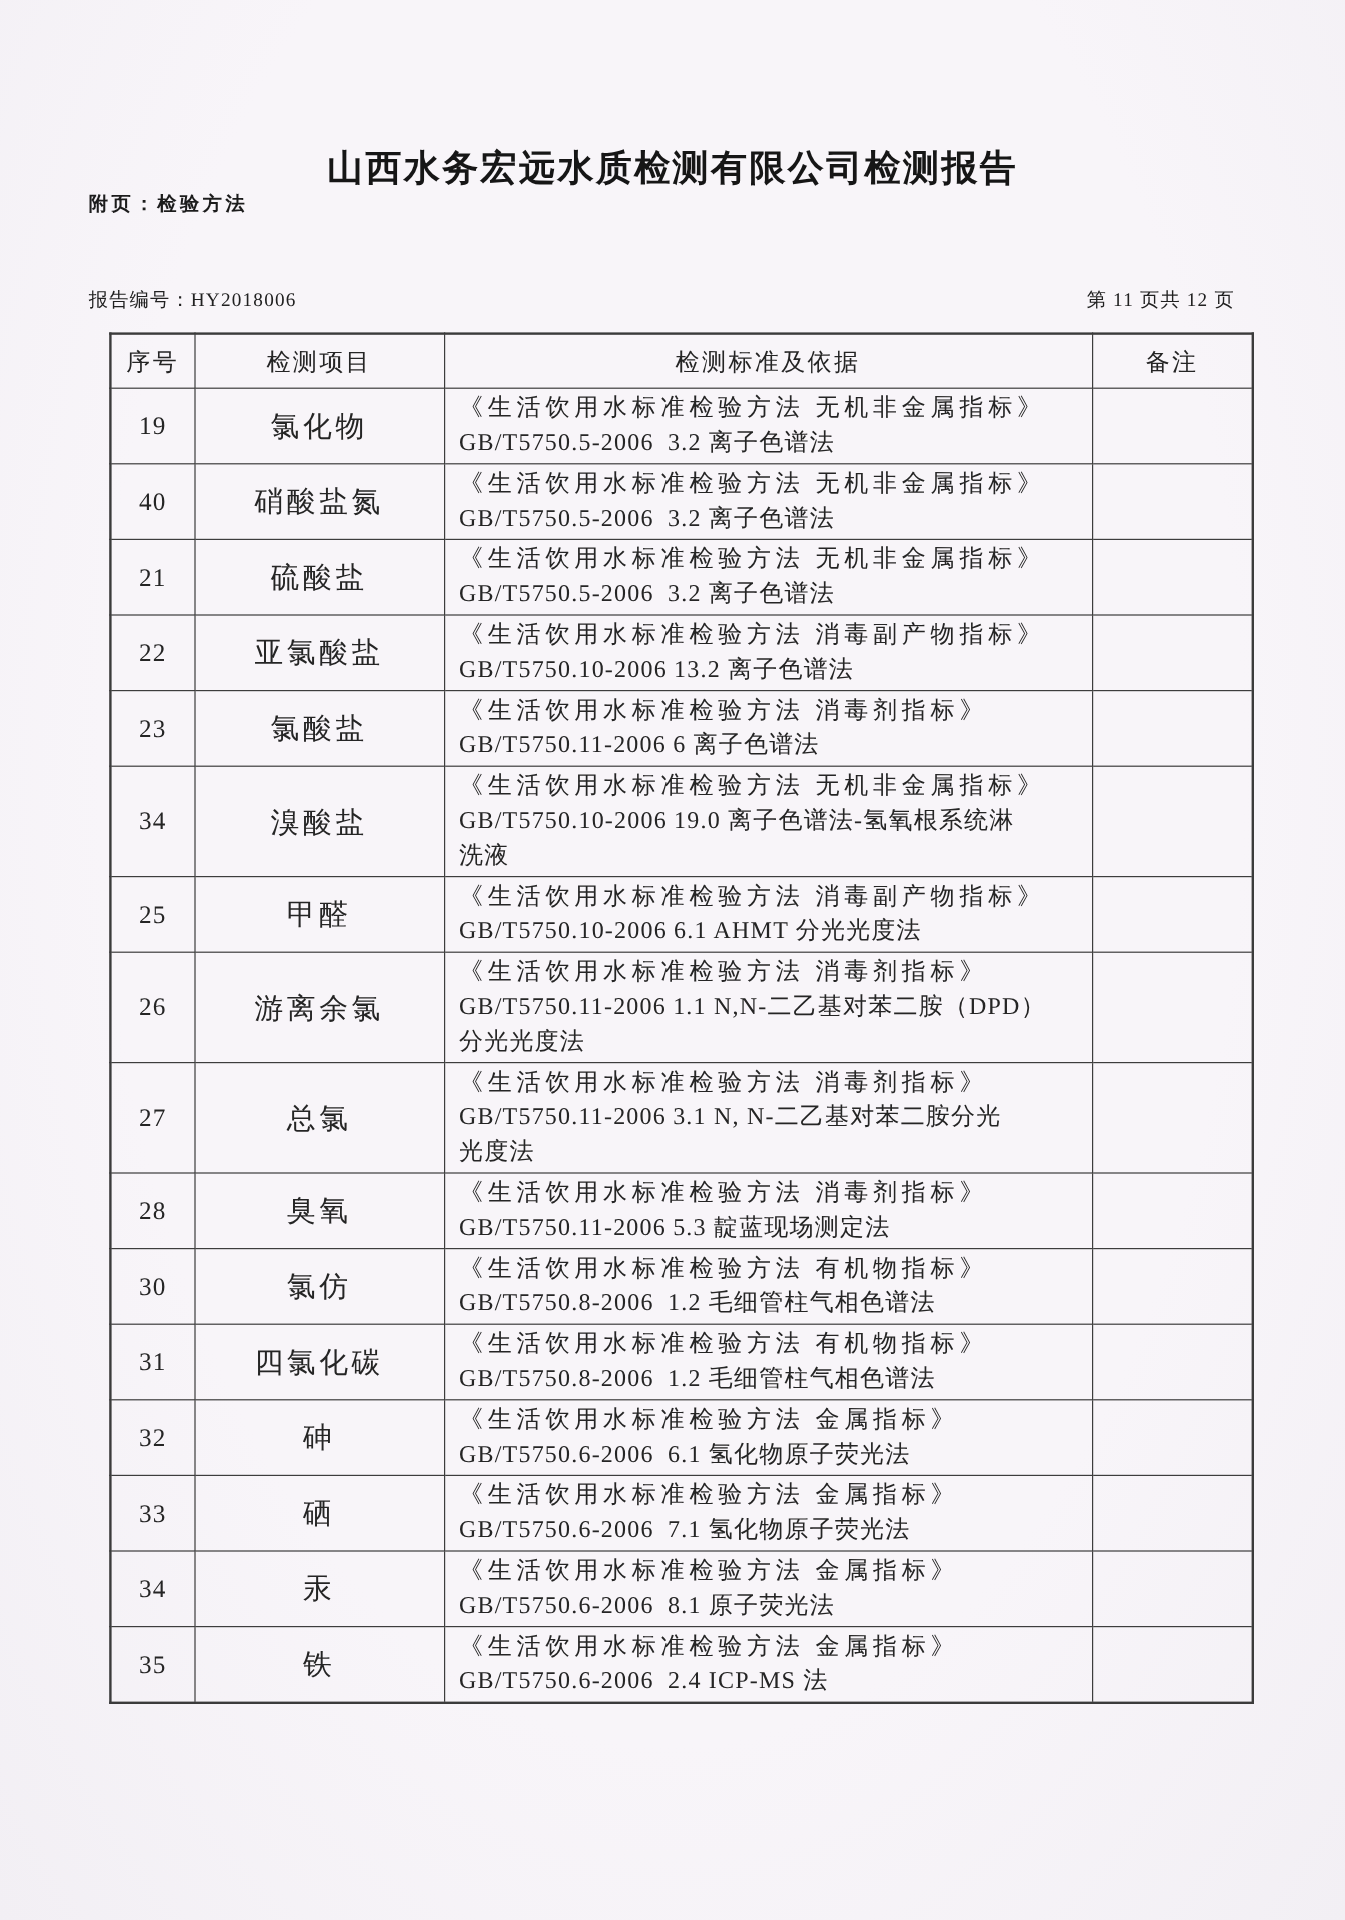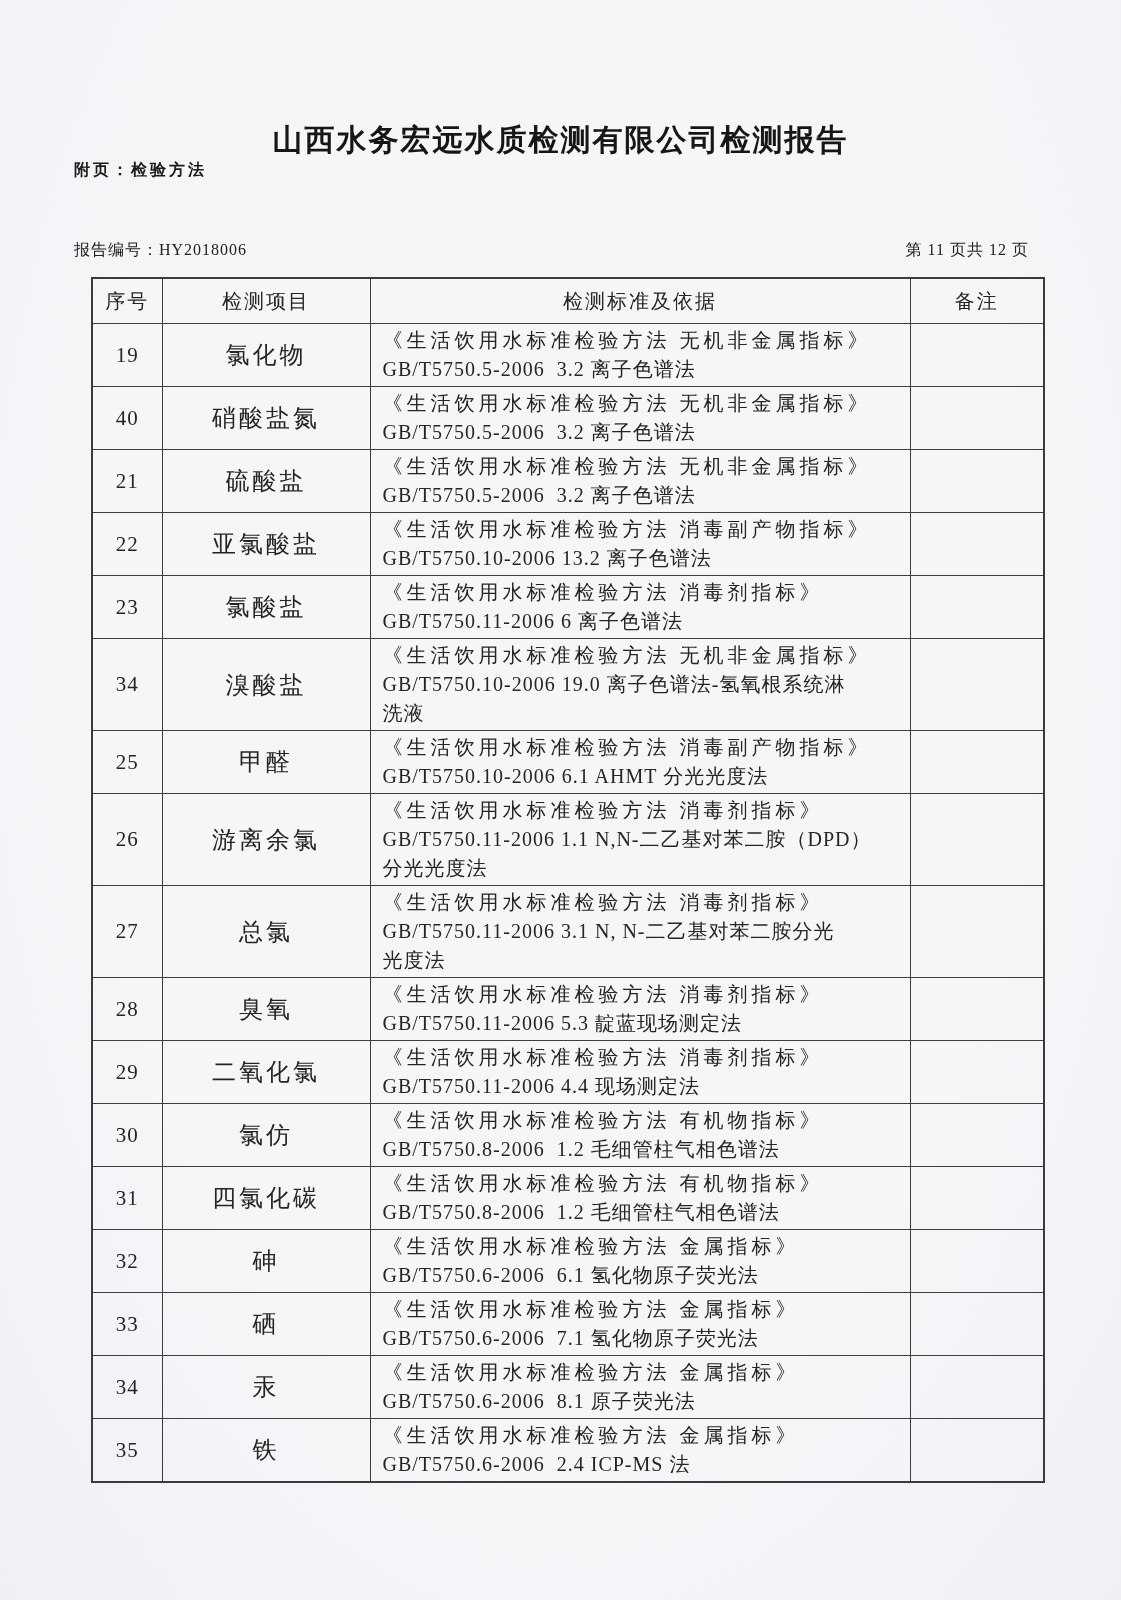--- a/index.html
+++ b/index.html
@@ -168,29 +168,20 @@
       <tr class="r2">
         <td class="c-no">28</td>
         <td class="c-item">臭氧</td>
         <td class="c-std">
           <div class="ln l1">《生活饮用水标准检验方法 消毒剂指标》</div>
           <div class="ln l2">GB/T5750.11-2006 5.3 靛蓝现场测定法</div>
         </td>
         <td class="c-remark"></td>
       </tr>
       <tr class="r2">
-        <td class="c-no">29</td>
-        <td class="c-item">二氧化氯</td>
-        <td class="c-std">
-          <div class="ln l1">《生活饮用水标准检验方法 消毒剂指标》</div>
-          <div class="ln l2">GB/T5750.11-2006 4.4 现场测定法</div>
-        </td>
-        <td class="c-remark"></td>
-      </tr>
-      <tr class="r2">
         <td class="c-no">30</td>
         <td class="c-item">氯仿</td>
         <td class="c-std">
           <div class="ln l1">《生活饮用水标准检验方法 有机物指标》</div>
           <div class="ln l2">GB/T5750.8-2006  1.2 毛细管柱气相色谱法</div>
         </td>
         <td class="c-remark"></td>
       </tr>
       <tr class="r2">
         <td class="c-no">31</td>

